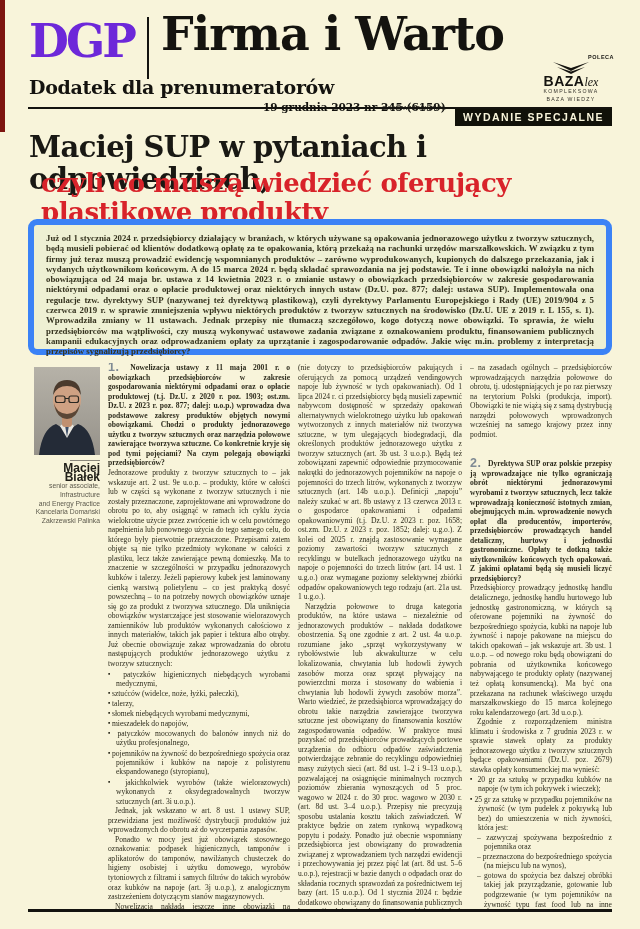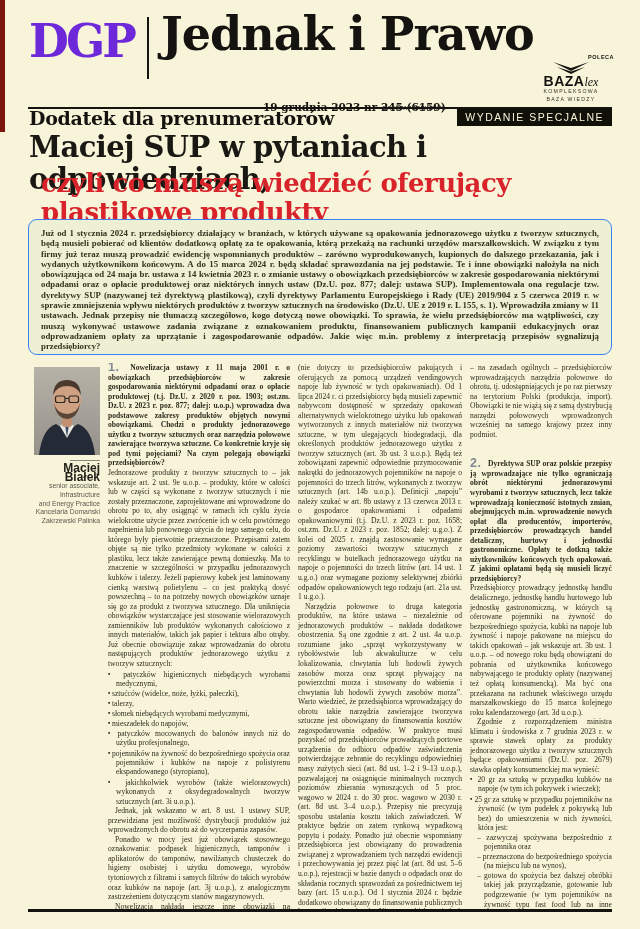--- a/index.html
+++ b/index.html
@@ -10,51 +10,51 @@
   }
   
   .edge-strip{position:absolute;left:0;top:0;width:5px;height:132px;background:#7d150f;}
 
   
   .dgp-logo{position:absolute;left:29px;top:11px;font-family:"DejaVu Serif",serif;
     font-weight:bold;font-size:46px;line-height:1;letter-spacing:-3px;color:#6d28d9;margin-top:7px;}
   .mast-divider{position:absolute;left:147px;top:17px;width:2px;height:62px;background:#14130f;}
   .mast-title{position:absolute;left:161px;top:11px;font-family:"DejaVu Serif",serif;
     font-weight:bold;font-size:46px;line-height:1;letter-spacing:-1px;color:#14130f;}
-  .subtitle{position:absolute;left:29px;top:107px;font-family:"DejaVu Serif",serif;
+  .subtitle{position:absolute;left:29px;top:76px;font-family:"DejaVu Serif",serif;
     font-weight:bold;font-size:19px;letter-spacing:-0.3px;color:#14130f;}
   .issue-date{position:absolute;left:263px;top:101px;font-family:"DejaVu Serif",serif;
     font-weight:bold;font-size:10.5px;color:#14130f;}
   .site-url{position:absolute;left:382px;top:105px;font-family:"Liberation Sans",sans-serif;
     font-weight:bold;font-size:5.5px;letter-spacing:0.6px;color:#3a3830;}
   .mast-rule{position:absolute;left:28px;top:107px;width:584px;height:2px;background:#14130f;}
 
   .infor{position:absolute;right:26px;top:54px;width:86px;text-align:center;color:#14130f;}
   .infor .poleca{text-align:right;font-family:"Liberation Sans",sans-serif;
     font-weight:bold;font-size:5.5px;letter-spacing:0.5px;}
   .infor .eagle{display:block;margin:1px auto 0;}
   .infor .brand{font-family:"Liberation Sans",sans-serif;font-weight:bold;font-size:14px;
     letter-spacing:0.5px;line-height:1;}
   .infor .brand .suffix{font-family:"Liberation Serif",serif;font-weight:normal;
     font-style:italic;font-size:12px;letter-spacing:0;}
   .infor .tagline{font-family:"Liberation Sans",sans-serif;font-size:5.2px;
     letter-spacing:1.3px;line-height:1.5;color:#33312a;}
   .banner{position:absolute;right:28px;top:109px;background:#111109;color:#f8f4da;
-    font-family:"Liberation Sans",sans-serif;font-weight:normal;font-size:10.5px;
+    font-family:"Liberation Sans",sans-serif;font-weight:bold;font-size:10.5px;
     letter-spacing:1.5px;padding:2px 8px 3px;}
 
   
   .headline1{position:absolute;left:29px;top:132px;font-family:"DejaVu Serif",serif;
     font-weight:bold;font-size:29px;line-height:1.1;letter-spacing:-0.6px;color:#191813;}
   .headline2{position:absolute;left:41px;top:169px;font-family:"DejaVu Serif",serif;
     font-weight:bold;font-size:26px;line-height:1.1;letter-spacing:-0.5px;color:#d8232a;}
 
   
   .intro-box{position:absolute;left:28px;top:219px;width:584px;height:136px;
-    box-sizing:border-box;background:#eef0d3;border:1px solid #3b82f6;border-radius:9px;
+    box-sizing:border-box;background:#eef0d3;border:6px solid #3b82f6;border-radius:9px;
     padding:8px 12px;}
   .intro-box p{margin:0;font-weight:bold;font-size:8.8px;line-height:10.3px;
     text-align:justify;color:#35331f;}
 
   
   .cols{position:absolute;left:28px;top:363px;width:584px;height:548px;overflow:hidden;
     display:grid;grid-template-columns:72px 182px 164px 142px;column-gap:8px;}
   .rail{padding-top:4px;}
   .photo-frame{width:66px;height:88px;margin-left:6px;display:block;}
   .caption{margin-top:5px;text-align:right;font-family:"Liberation Sans",sans-serif;}
@@ -77,21 +77,21 @@
   .bottom-rule{position:absolute;left:28px;top:909px;width:584px;height:3px;background:#14130f;}
 </style>
 </head>
 <body>
 
 <div class="page">
   <div class="edge-strip"></div>
 
   <div class="dgp-logo">DGP</div>
   <div class="mast-divider"></div>
-  <div class="mast-title">Jednak i Prawo</div>
+  <div class="mast-title">Firma i Warto</div>
   <div class="subtitle">Dodatek dla prenumeratorów</div>
   <div class="issue-date">19 grudnia 2023 nr 245 (6159)</div>
   <div class="site-url">GAZETAPRAWNA.PL</div>
 
   <div class="infor">
     <div class="poleca">POLECA</div>
     <svg class="eagle" width="40" height="13" viewBox="0 0 40 13">
       <path d="M2 1 L20 7 L38 1 L20 10 Z" fill="#14130f"></path>
       <path d="M6 6 L20 10.5 L34 6 L20 13 Z" fill="#14130f"></path>
     </svg>

